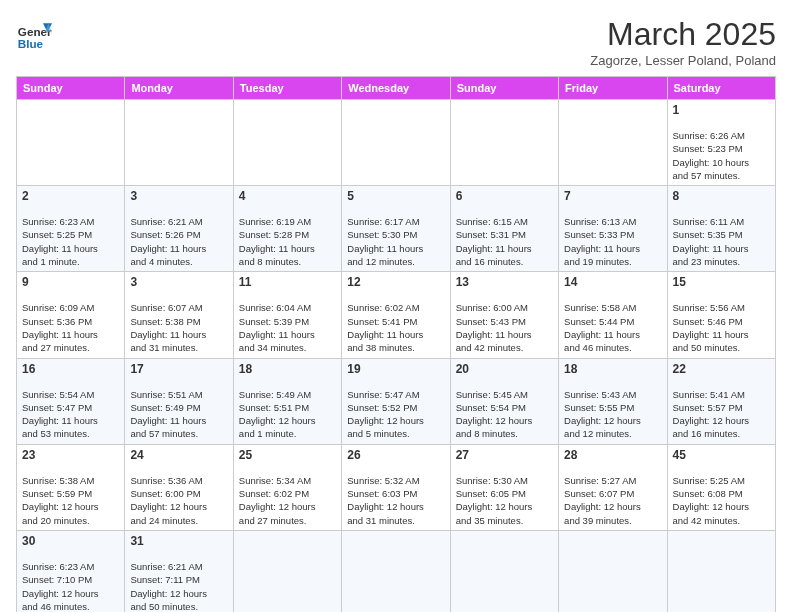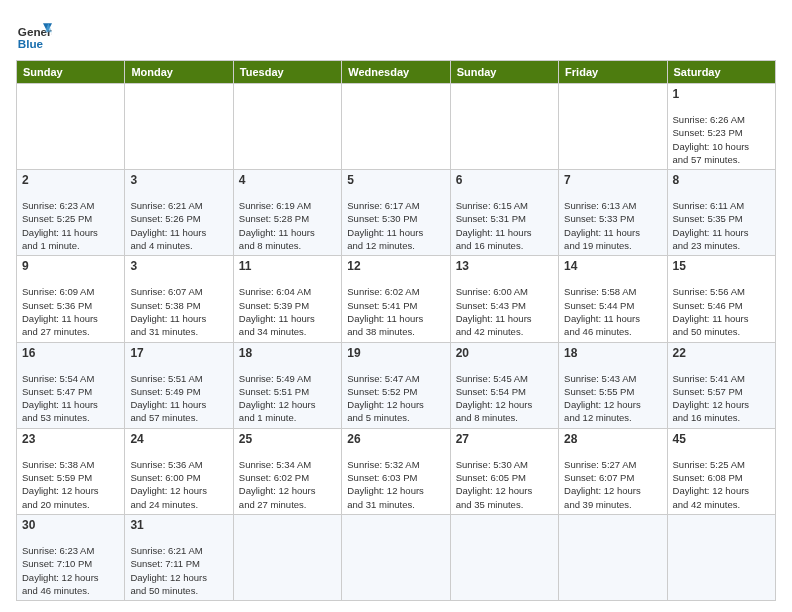--- a/index.html
+++ b/index.html
@@ -68,34 +68,38 @@
     }
     .day-info {
       color: #333;
       font-size: 9.5px;
       line-height: 1.4;
       margin-top: 12px;
     }
     .empty { background: #f9f9f9; }
     .calendar tr:nth-child(even) td { background: #f5f8fc; }
     .calendar tr:nth-child(odd) td { background: #fff; }
-    .calendar thead tr th { background: #4d7c0f; }
+    .calendar thead tr th { background: #d946ef; }
   </style>
 </head>
 <body>
 
 <div class="header-section">
   <div class="logo">
     <svg class="logo-icon" viewBox="0 0 40 40">
       <text x="2" y="22" font-size="13" font-weight="bold" fill="#333">General</text>
       <text x="2" y="35" font-size="13" font-weight="bold" fill="#1a6faf">Blue</text>
       <polygon points="30,8 40,8 35,18" fill="#1a6faf"></polygon>
       <polygon points="32,18 40,18 36,8" fill="#5aaee0" opacity="0.6"></polygon>
     </svg>
   </div>
+  <div class="title-block">
+    <div class="month-title">March 2025</div>
+    <div class="subtitle">Zagorze, Lesser Poland, Poland</div>
+  </div>
 </div>
 
 <table class="calendar">
   <thead>
     <tr>
     <th>Sunday</th>
         <th>Monday</th>
         <th>Tuesday</th>
         <th>Wednesday</th>
         <th>Sunday</th>

